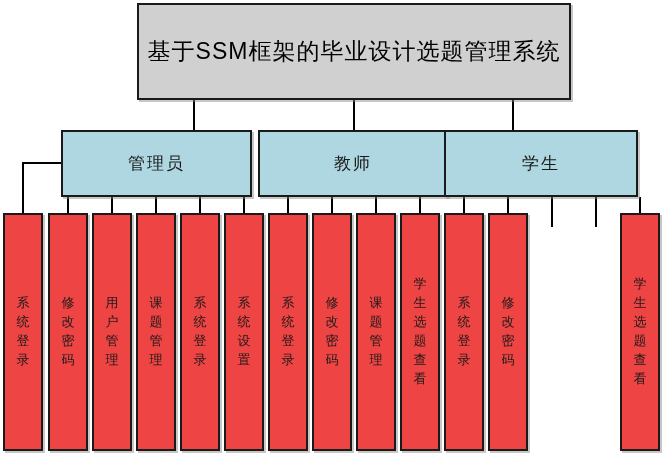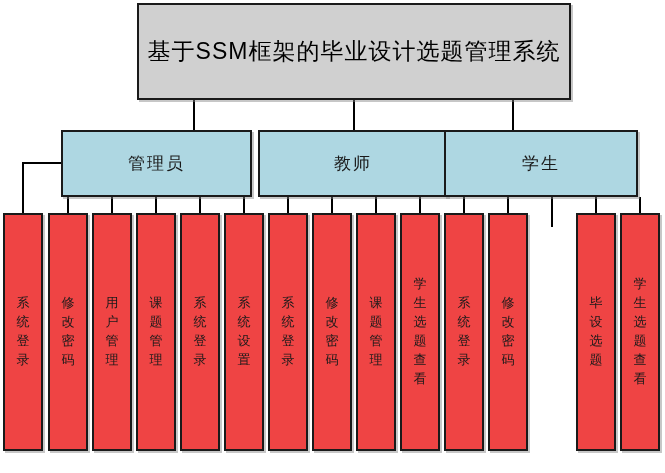--- a/index.html
+++ b/index.html
@@ -130,20 +130,17 @@
   <div class="box leaf" style="left:400px">
     <div class="vtext">学生选题查看</div>
   </div>
 
   <div class="box leaf" style="left:444px">
     <div class="vtext">系统登录</div>
   </div>
   <div class="box leaf" style="left:488px">
     <div class="vtext">修改密码</div>
   </div>
-  <div class="box leaf" style="left:576px">
-    <div class="vtext">毕设选题</div>
-  </div>
   <div class="box leaf" style="left:620px">
     <div class="vtext">学生选题查看</div>
   </div>
 
 </div>
 
 </body></html>

